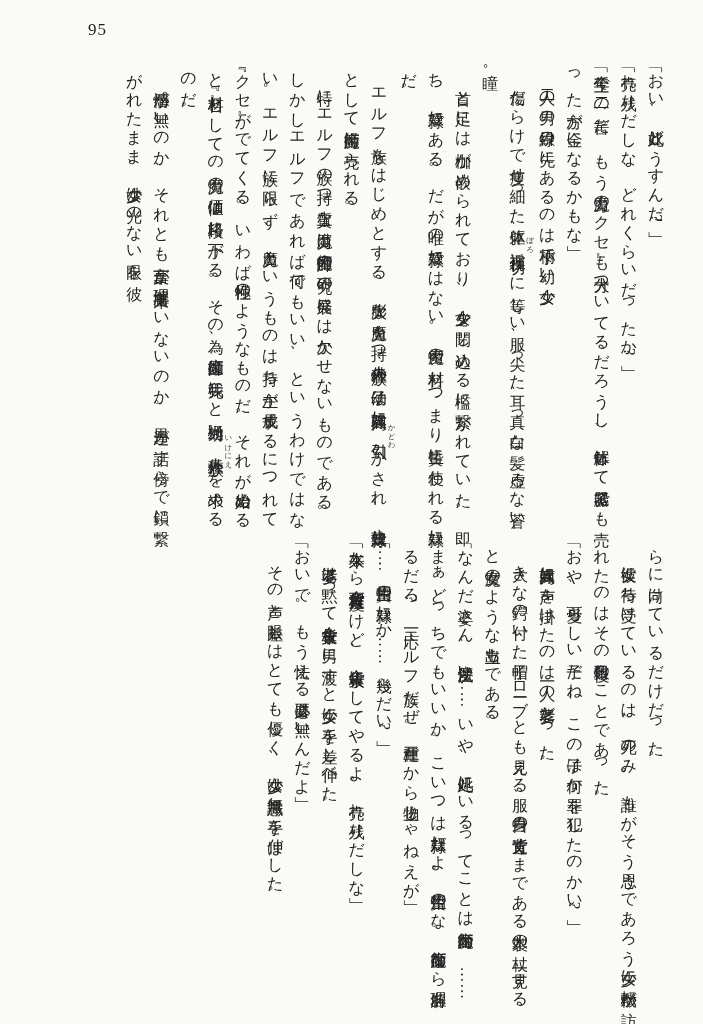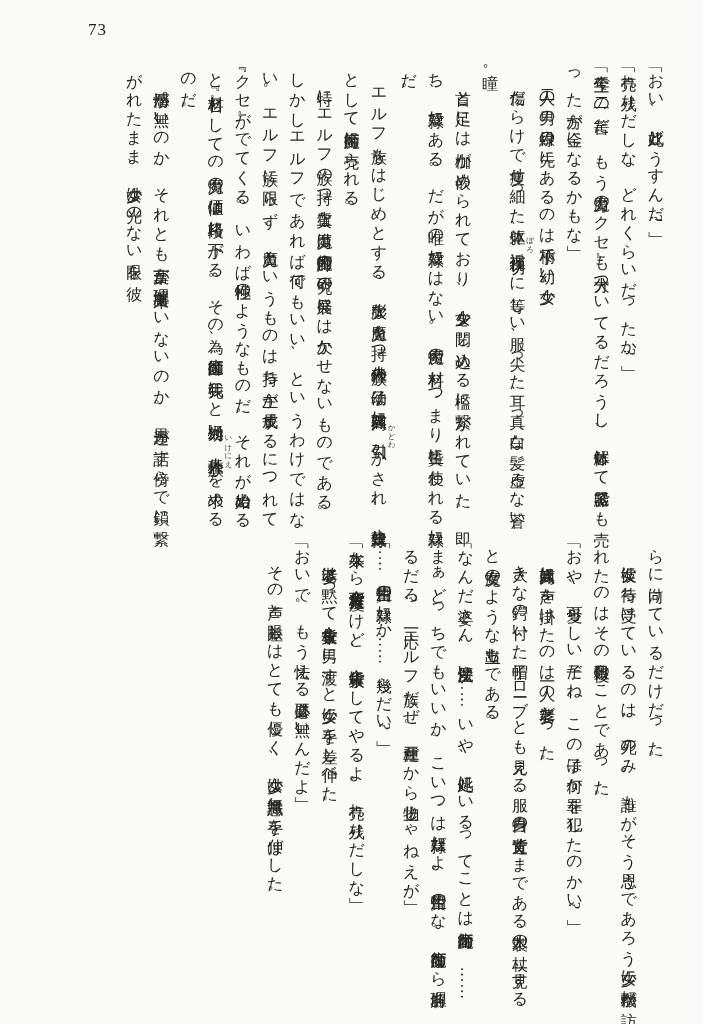--- a/index.html
+++ b/index.html
@@ -39,21 +39,21 @@
   .block-lower { top: 538px; height: 462px; }
   .tblock p { margin: 0; padding: 0; text-indent: 0; }
   .tblock p.indent { text-indent: 1em; }
   ruby { ruby-align: center; }
   ruby rt { font-size: 7.5px; letter-spacing: 0; color: #3a3a3a; }
 </style>
 </head>
 <body>
 
 <div class="page">
-  <div class="page-number">73</div>
+  <div class="page-number">95</div>
 
   <section class="tblock block-upper">
       <p>「おい、此奴どうすんだ?」</p>
       <p>「売れ残りだしな、どれくらいだったか?」</p>
       <p>「今年で一二の筈だ。もう魔力の『クセ』も大分ついてるだろうし、解体して臓器でも売った方が金になるかもな」</p>
       <p class="indent">二人の男の目線の先にあるのは小柄で幼い少女。</p>
       <p class="indent">傷だらけで痩せ細った体躯、<ruby>襤褸<rt>ぼろ</rt></ruby>切れに等しい服、尖った耳、真っ白な髪、虚ろな蒼い瞳。</p>
       <p class="indent">首と足には枷が嵌められており、少女を閉じ込める檻に繋がれていた。即ち、奴隷である。だが唯の奴隷ではない。魔術の材料、つまり生贄に使われる奴隷だ。</p>
       <p class="indent">エルフ族をはじめとする、膨大な魔力を持つ人外種族の幼子は奴隷商人に<ruby>勾引<rt>かどわ</rt></ruby>かされ、生贄奴隷として魔術師に売られる。</p>
       <p class="indent">特にエルフ族の持つ上質な魔力は魔術師の研究の発展には欠かせないものである。しかしエルフであれば何でもいい、というわけではない。エルフ族に限らず、魔力というものは持ち主が成長するにつれて『クセ』がでてくる。いわば極性のようなものだ。それが出始めると『材料』としての魔力の価値は格段に下がる。その為、魔術師は我先にと極力幼い<ruby>人外種族<rt>いけにえ</rt></ruby>を求めるのだ。</p>

